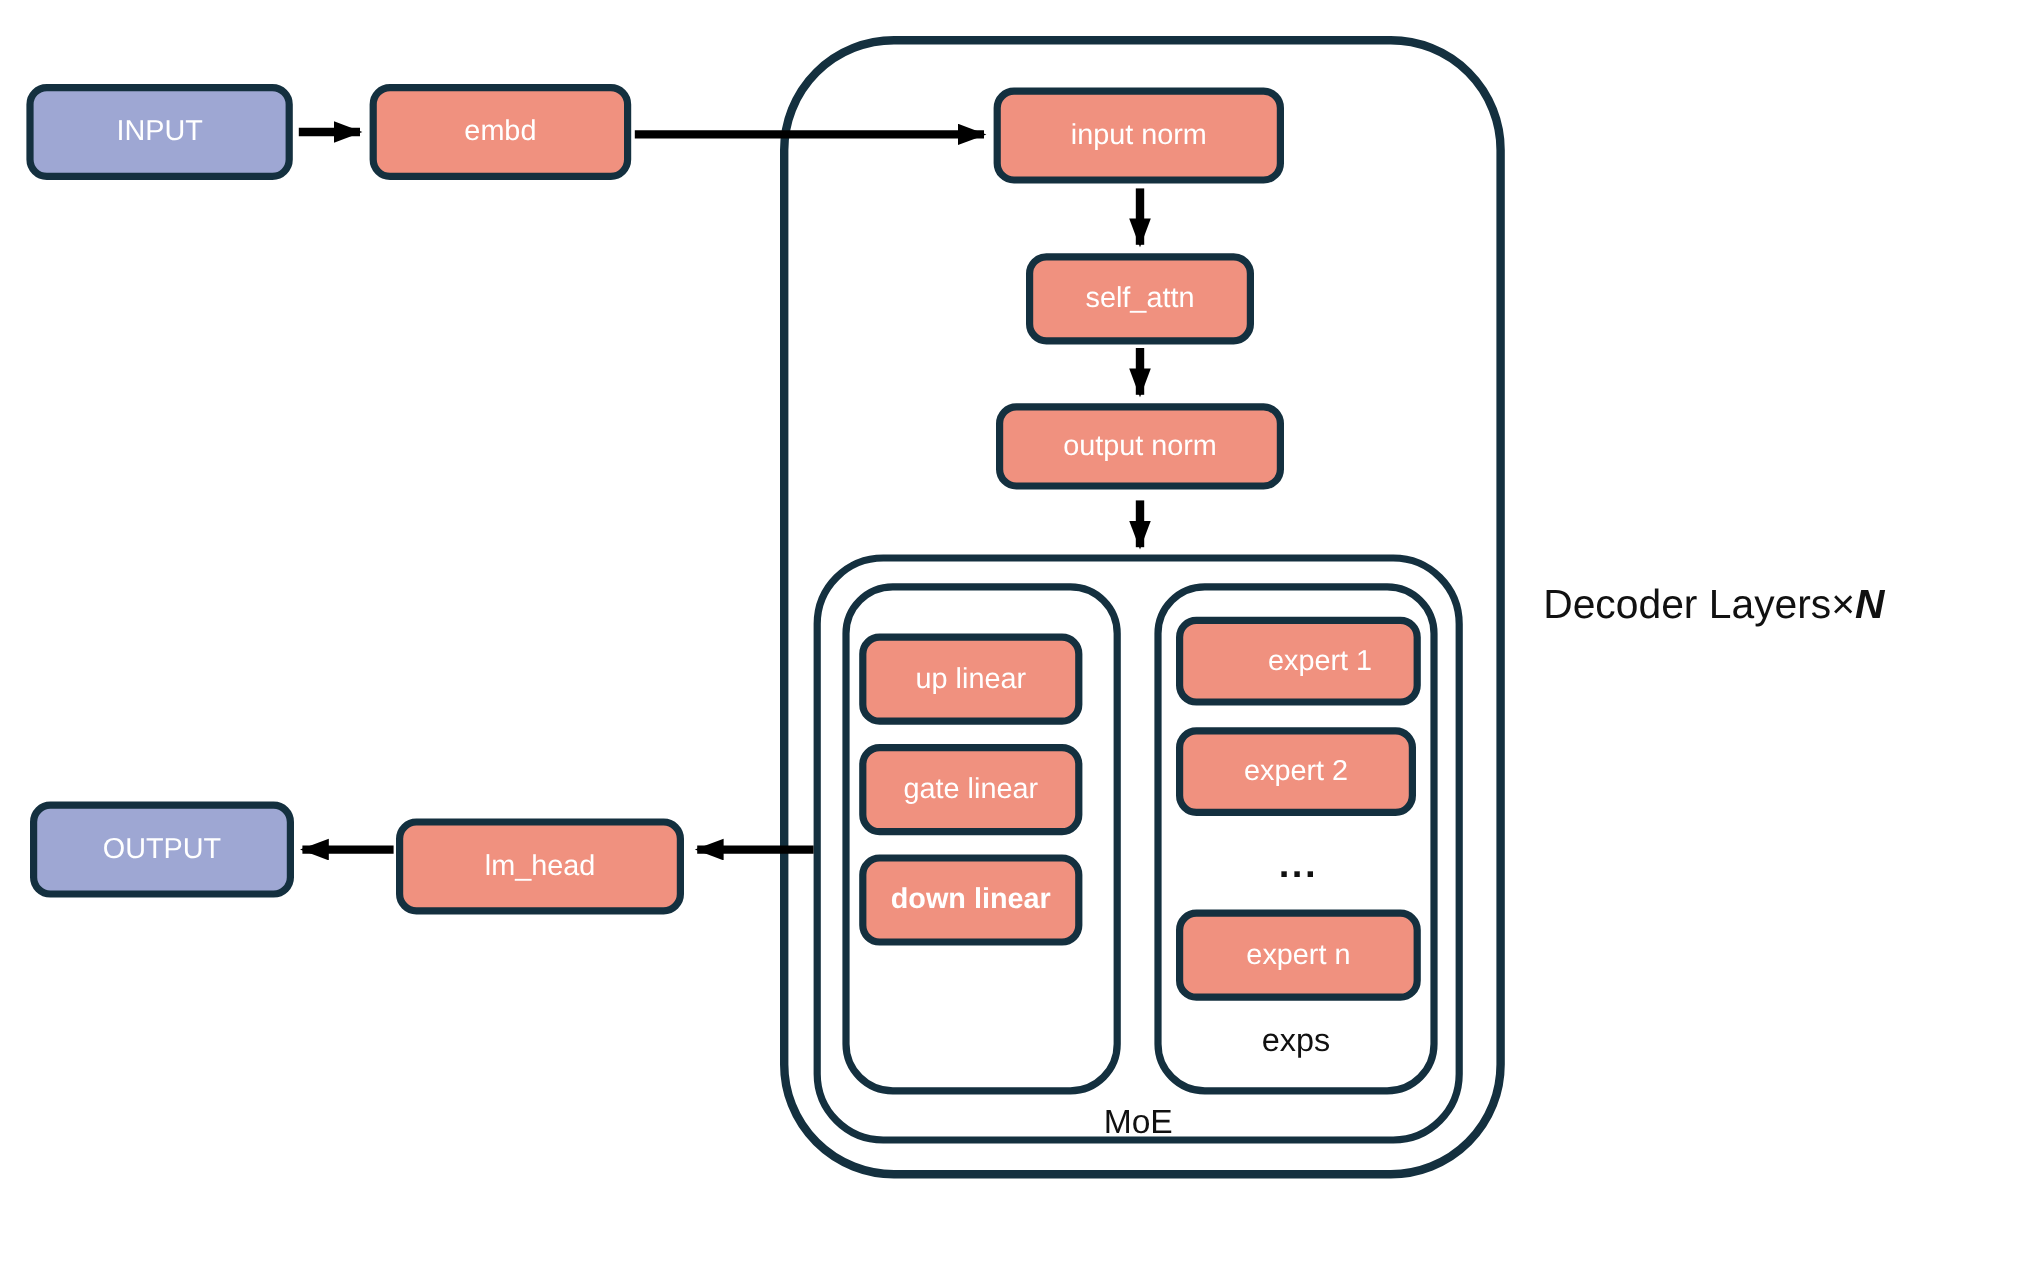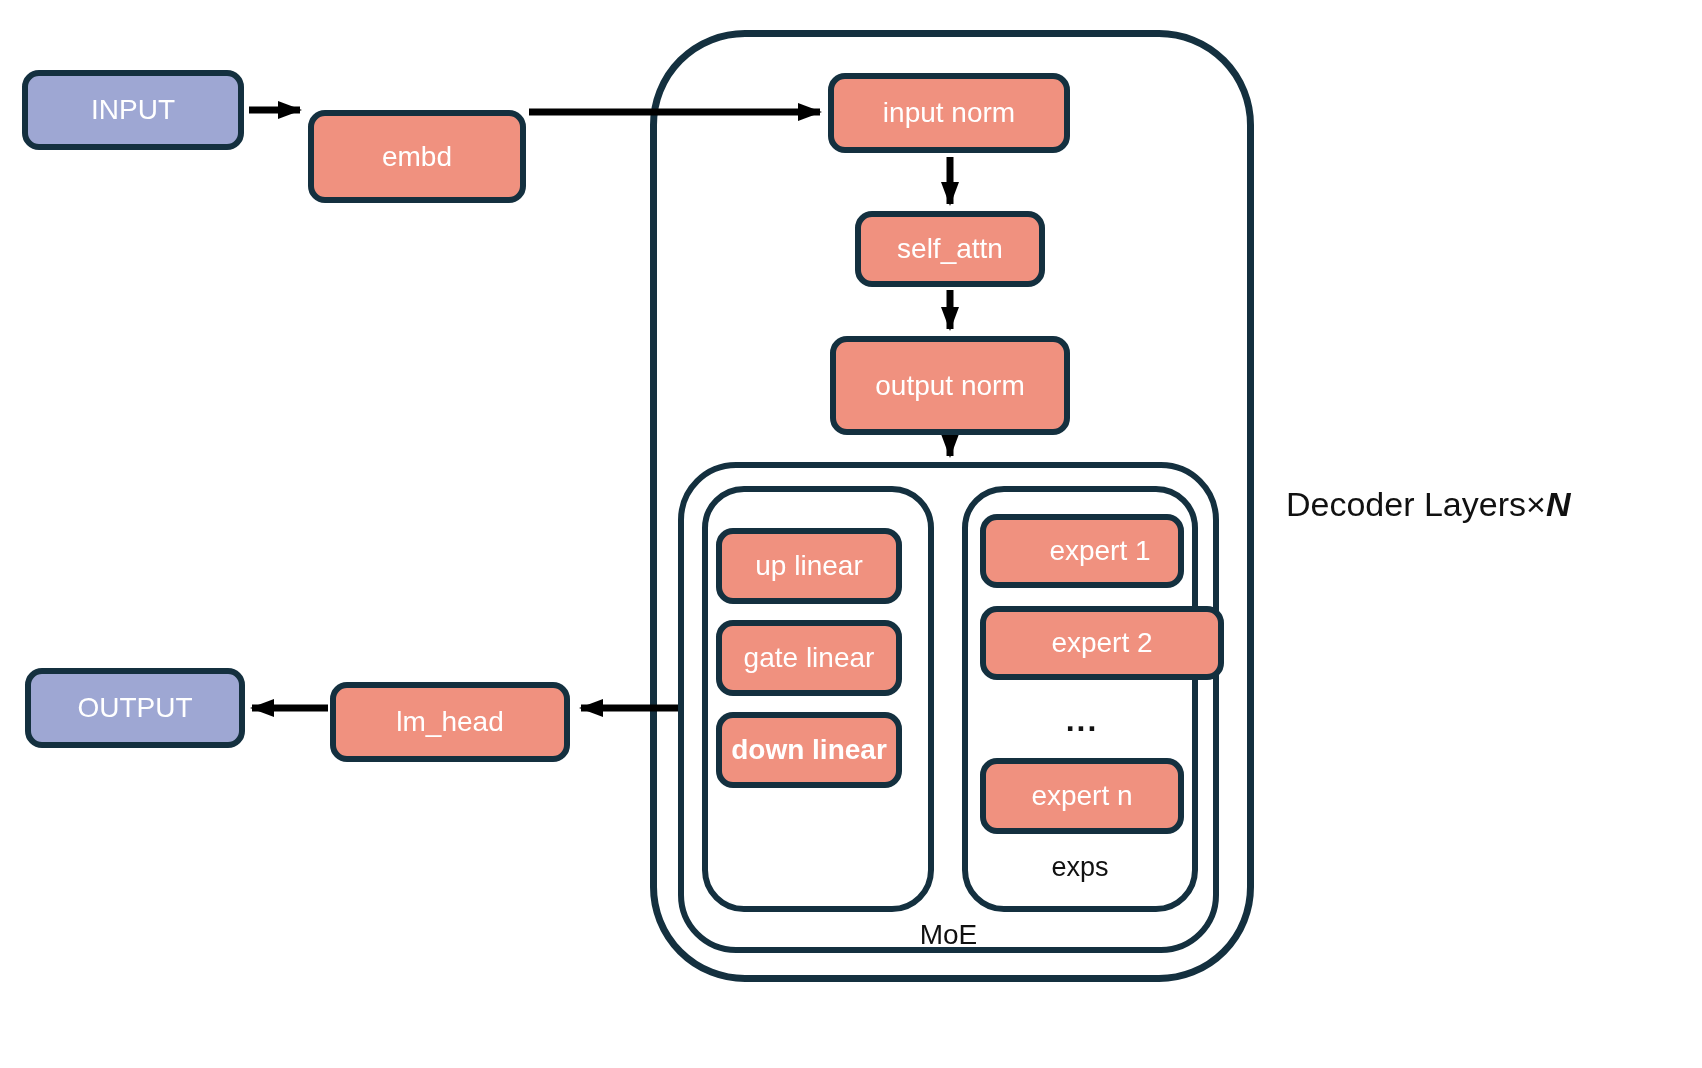--- a/index.html
+++ b/index.html
@@ -12,21 +12,21 @@
   }
   html,body{margin:0;padding:0;background:#ffffff;}
   .canvas{
     position:relative;width:1702px;height:1068px;background:#ffffff;
     font-family:"Liberation Sans", sans-serif;overflow:hidden;
   }
   .node{
     position:absolute;box-sizing:border-box;
     display:flex;align-items:center;justify-content:center;
     border:6px solid var(--border);border-radius:17px;
-    font-size:28px;color:var(--text-light);
+    font-size:24px;color:var(--text-light);
   }
   .salmon{background:var(--salmon);}
   .blue{background:var(--blue);}
   .container{
     position:absolute;box-sizing:border-box;background:transparent;
     border:6px solid var(--border);
   }
   .decoder{border-width:7px;border-radius:95px;}
   .moe{border-radius:58px;}
   .subgroup{border-radius:42px;}
@@ -75,32 +75,32 @@
     <line x1="529" y1="112" x2="820" y2="112" stroke="#000" stroke-width="7" marker-end="url(#ah)"></line>
     <line x1="950" y1="157" x2="950" y2="204" stroke="#000" stroke-width="7" marker-end="url(#ah)"></line>
     <line x1="950" y1="290" x2="950" y2="329" stroke="#000" stroke-width="7" marker-end="url(#ah)"></line>
     <line x1="950" y1="417" x2="950" y2="456" stroke="#000" stroke-width="7" marker-end="url(#ah)"></line>
     <line x1="678" y1="708" x2="581" y2="708" stroke="#000" stroke-width="7" marker-end="url(#ah)"></line>
     <line x1="328" y1="708" x2="252" y2="708" stroke="#000" stroke-width="7" marker-end="url(#ah)"></line>
   </svg>
 
   <div class="layer-nodes">
     <div class="node blue" style="left:22px;top:70px;width:222px;height:80px;">INPUT</div>
-    <div class="node salmon" style="left:308px;top:70px;width:218px;height:93px;margin-top:40px;">embd</div>
+    <div class="node salmon" style="left:308px;top:70px;width:218px;height:80px;">embd</div>
 
     <div class="node salmon" style="left:828px;top:73px;width:242px;height:80px;">input norm</div>
     <div class="node salmon" style="left:855px;top:211px;width:190px;height:76px;">self_attn</div>
-    <div class="node salmon" style="left:830px;top:336px;width:240px;height:99px;">output norm</div>
+    <div class="node salmon" style="left:830px;top:336px;width:240px;height:72px;">output norm</div>
 
     <div class="node salmon" style="left:716px;top:528px;width:186px;height:76px;">up linear</div>
     <div class="node salmon" style="left:716px;top:620px;width:186px;height:76px;">gate linear</div>
     <div class="node salmon" style="left:716px;top:712px;width:186px;height:76px;font-weight:bold;">down linear</div>
 
     <div class="node salmon" style="left:980px;top:514px;width:204px;height:74px;padding-left:36px;">expert 1</div>
-    <div class="node salmon" style="left:980px;top:606px;width:244px;height:74px;">expert 2</div>
+    <div class="node salmon" style="left:980px;top:606px;width:200px;height:74px;">expert 2</div>
     <div class="dots" style="left:980px;top:698px;width:204px;height:44px;">...</div>
     <div class="node salmon" style="left:980px;top:758px;width:204px;height:76px;text-align:center;">expert n</div>
 
     <div class="node blue" style="left:25px;top:668px;width:220px;height:80px;">OUTPUT</div>
     <div class="node salmon" style="left:330px;top:682px;width:240px;height:80px;">lm_head</div>
   </div>
 
 </div>
 
 </body></html>

